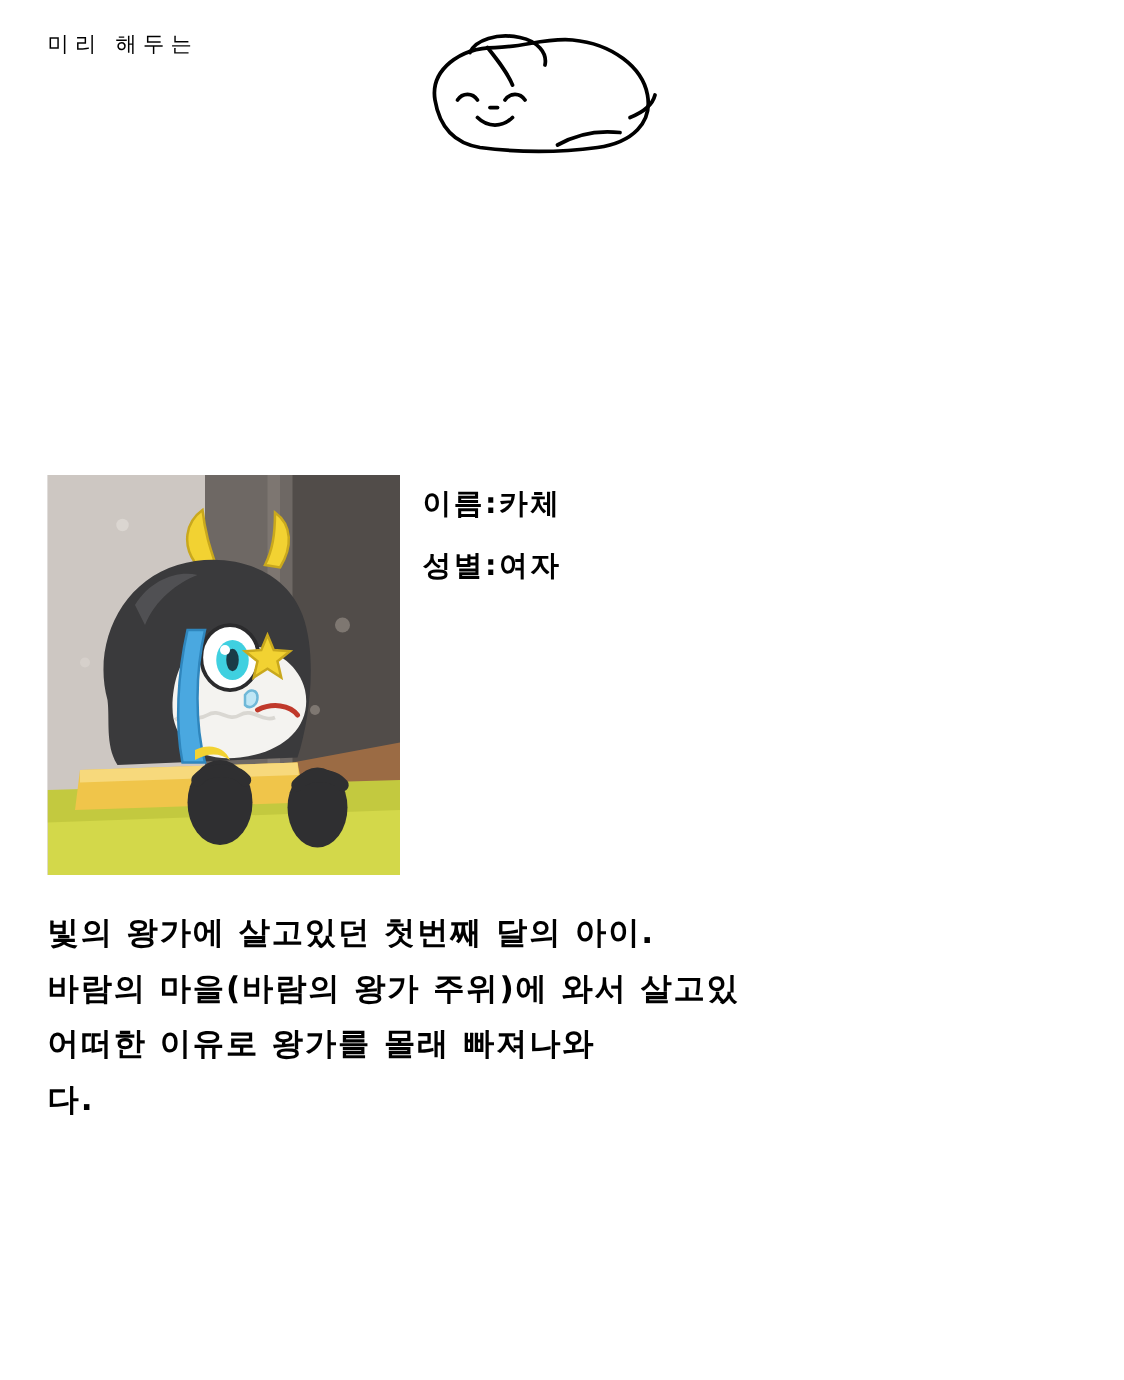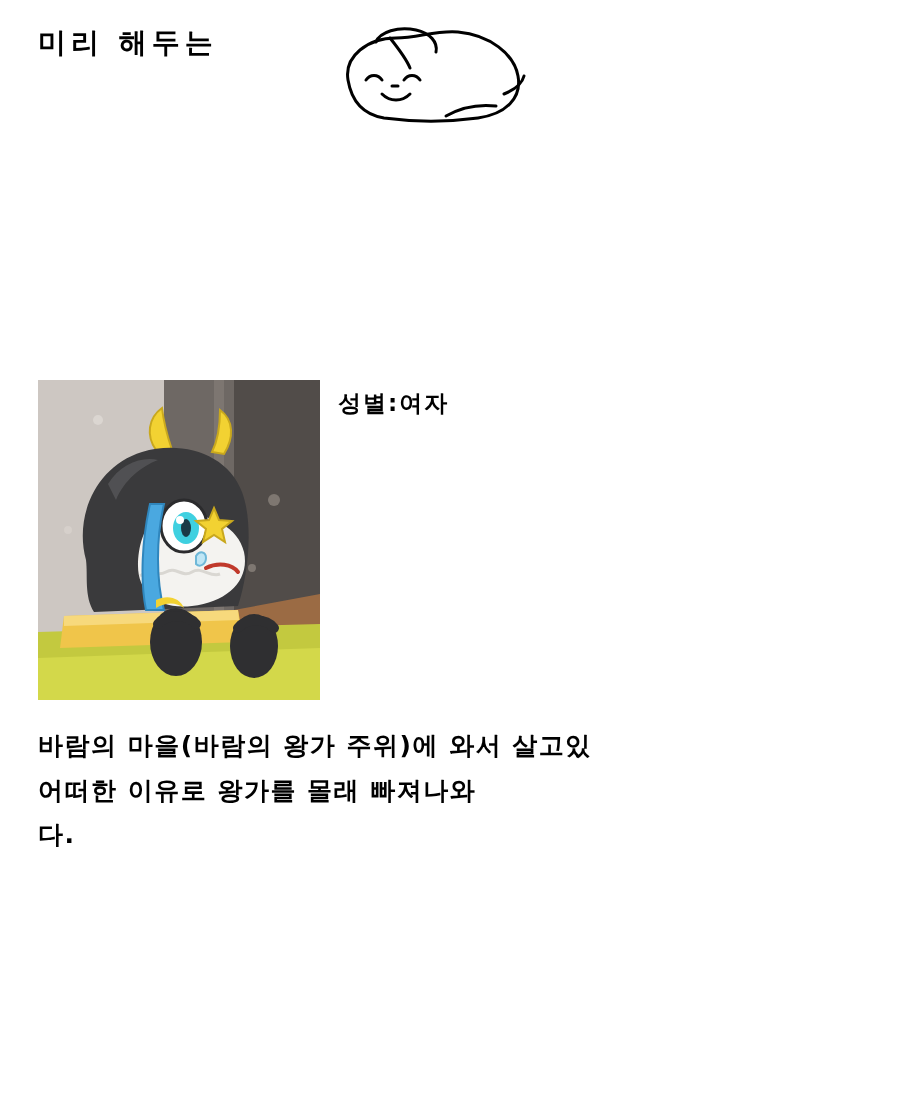--- a/index.html
+++ b/index.html
@@ -23,22 +23,22 @@
     width: 899px;
     height: 150px;
   }
   #header-title-block {
     position: absolute;
     left: 38px;
     top: 26px;
     width: 280px;
   }
   .title-small {
-    font-size: 28px;
-    font-weight: 700;
+    font-size: 17px;
+    font-weight: 400;
     letter-spacing: 5px;
     line-height: 1.2;
     white-space: nowrap;
   }
   .title-large {
     font-size: 30px;
     font-weight: 700;
     letter-spacing: 3px;
     line-height: 1.25;
     margin-top: 12px;
@@ -186,27 +186,31 @@
 
       <ellipse cx="138" cy="262" rx="26" ry="34" fill="#2f2f31"></ellipse>
       <ellipse cx="216" cy="266" rx="24" ry="32" fill="#2f2f31"></ellipse>
       <path d="M120,244 C128,234 150,234 158,244" fill="none" stroke="#2f2f31" stroke-width="10" stroke-linecap="round"></path>
       <path d="M200,248 C208,238 228,238 236,248" fill="none" stroke="#2f2f31" stroke-width="10" stroke-linecap="round"></path>
     </svg>
   </div>
 
   <div id="profile-fields">
 
+    <div class="field-row">
+      <span class="field-label">이름</span><span class="field-sep">:</span><span class="field-value">카체</span>
+    </div>
 
     <div class="field-row">
       <span class="field-label">성별</span><span class="field-sep">:</span><span class="field-value">여자</span>
     </div>
 
 
   </div>
 
 </div>
 
 <div id="description">
+  <div class="desc-line">빛의 왕가에 살고있던 첫번째 달의 아이.</div>
   <div class="desc-line">바람의 마을(바람의 왕가 주위)에 와서 살고있</div>
   <div class="desc-line">어떠한 이유로 왕가를 몰래 빠져나와</div>
   <div class="desc-line">다.</div>
 </div>
 
 </body></html>

